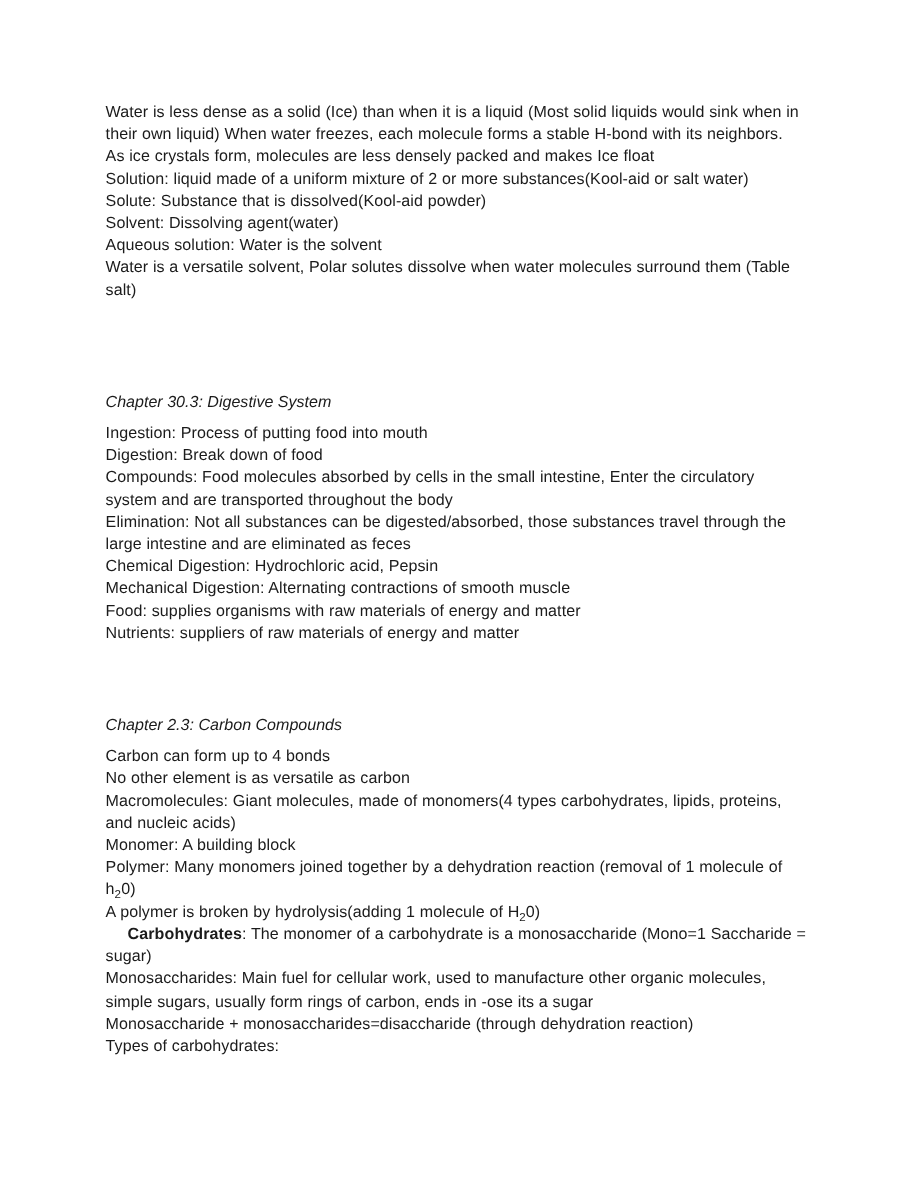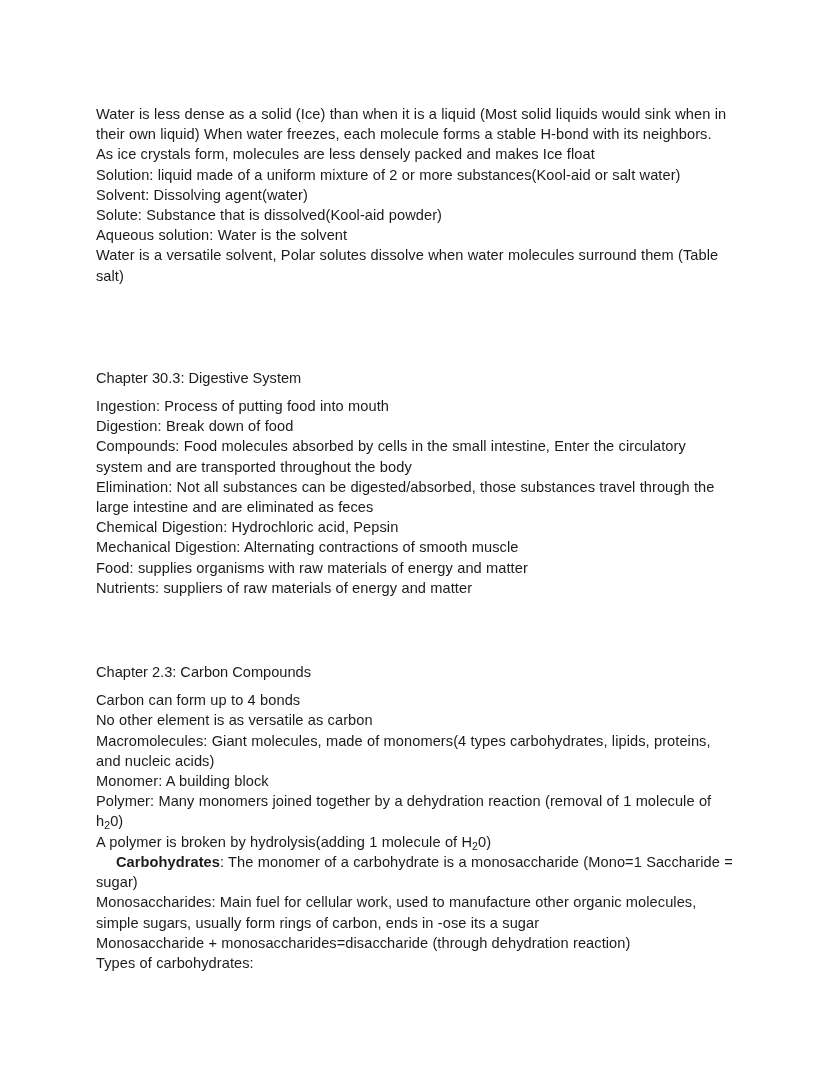--- a/index.html
+++ b/index.html
@@ -18,39 +18,40 @@
     width: 828px;
     height: 1071px;
     margin: 0 auto;
     background: #ffffff;
     overflow: hidden;
     box-sizing: border-box;
   }
   .content {
     position: absolute;
     left: 96px;
-    top: 104px;
+    top: 92px;
     width: 638px;
   }
   .block {
     margin: 0;
   }
   .para {
     margin: 0;
     font-size: 14.6px;
     line-height: 20.2px;
     text-align: left;
     letter-spacing: 0.005em;
     word-spacing: 0.01em;
   }
   .section-heading {
     margin: 0;
     font-size: 14.6px;
     line-height: 20.2px;
     font-weight: normal;
+    font-style: italic;
   }
   
   .gap-xl { height: 82px; }
   .gap-lg { height: 64px; }
   .gap-heading { height: 8px; }
   .bold { font-weight: bold; margin-left: 20px; }
   sub {
     font-size: 0.72em;
     line-height: 0;
     vertical-align: -0.28em;
@@ -59,22 +60,22 @@
 </head>
 <body>
 
 <div class="page">
   <div class="content">
 
     <section class="block">
       <p class="para">Water is less dense as a solid (Ice) than when it is a liquid (Most solid liquids would sink when in their own liquid) When water freezes, each molecule forms a stable H-bond with its neighbors.</p>
       <p class="para">As ice crystals form, molecules are less densely packed and makes Ice float</p>
       <p class="para">Solution: liquid made of a uniform mixture of 2 or more substances(Kool-aid or salt water)</p>
+      <p class="para">Solute: Substance that is dissolved(Kool-aid powder)</p>
       <p class="para">Solvent: Dissolving agent(water)</p>
-      <p class="para">Solute: Substance that is dissolved(Kool-aid powder)</p>
       <p class="para">Aqueous solution: Water is the solvent</p>
       <p class="para">Water is a versatile solvent, Polar solutes dissolve when water molecules surround them (Table salt)</p>
     </section>
 
     <div class="gap-xl"></div>
 
     <section class="block">
       <h2 class="section-heading">Chapter 30.3: Digestive System</h2>
       <div class="gap-heading"></div>
       <p class="para">Ingestion: Process of putting food into mouth</p>

